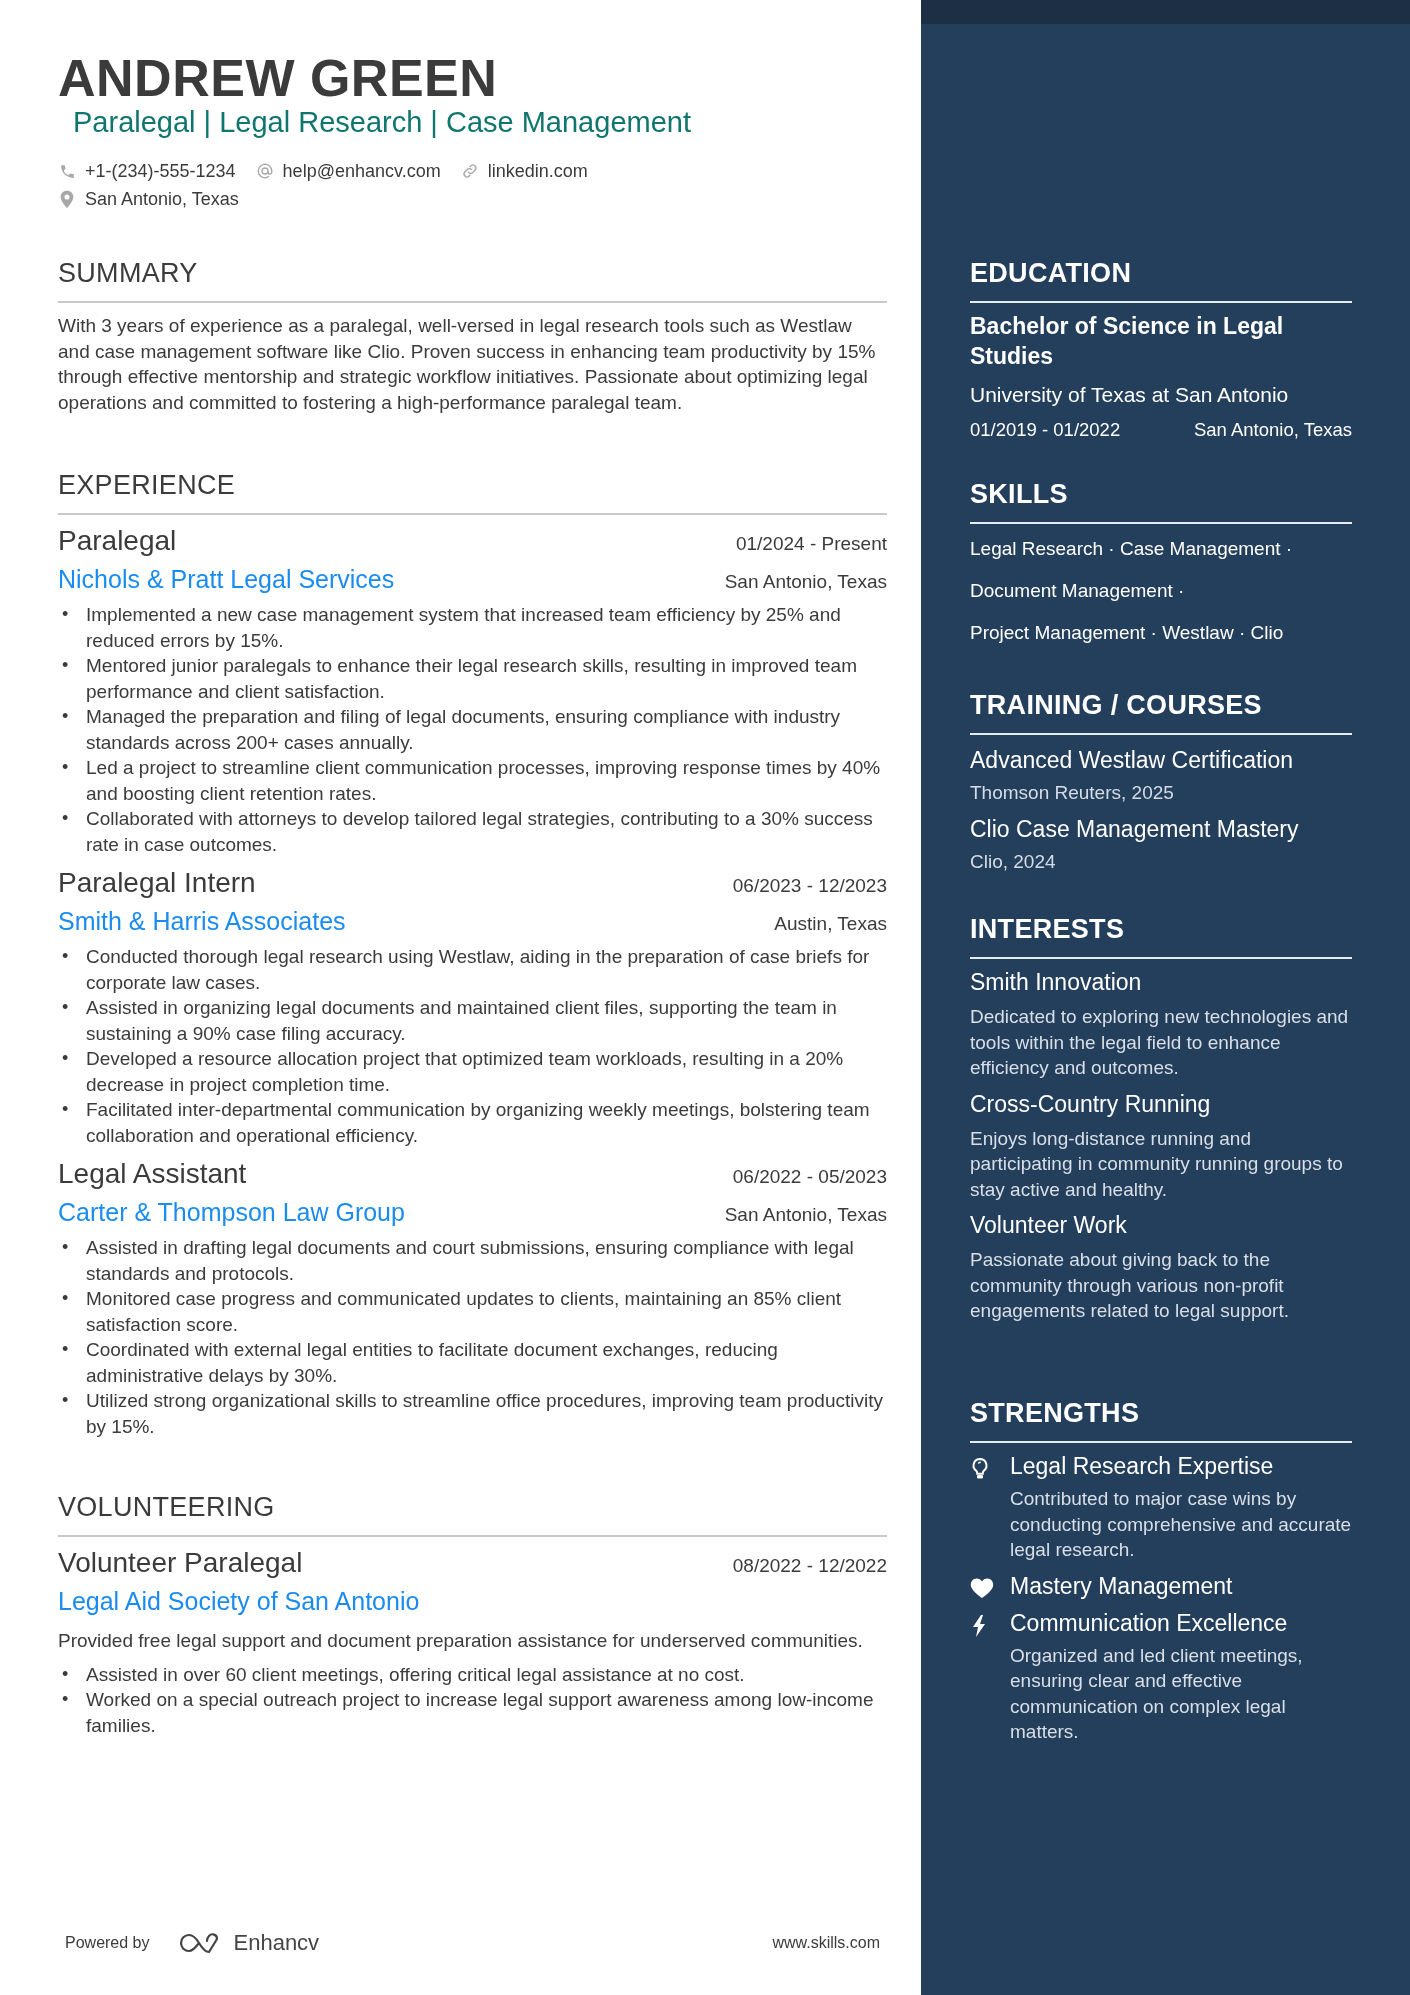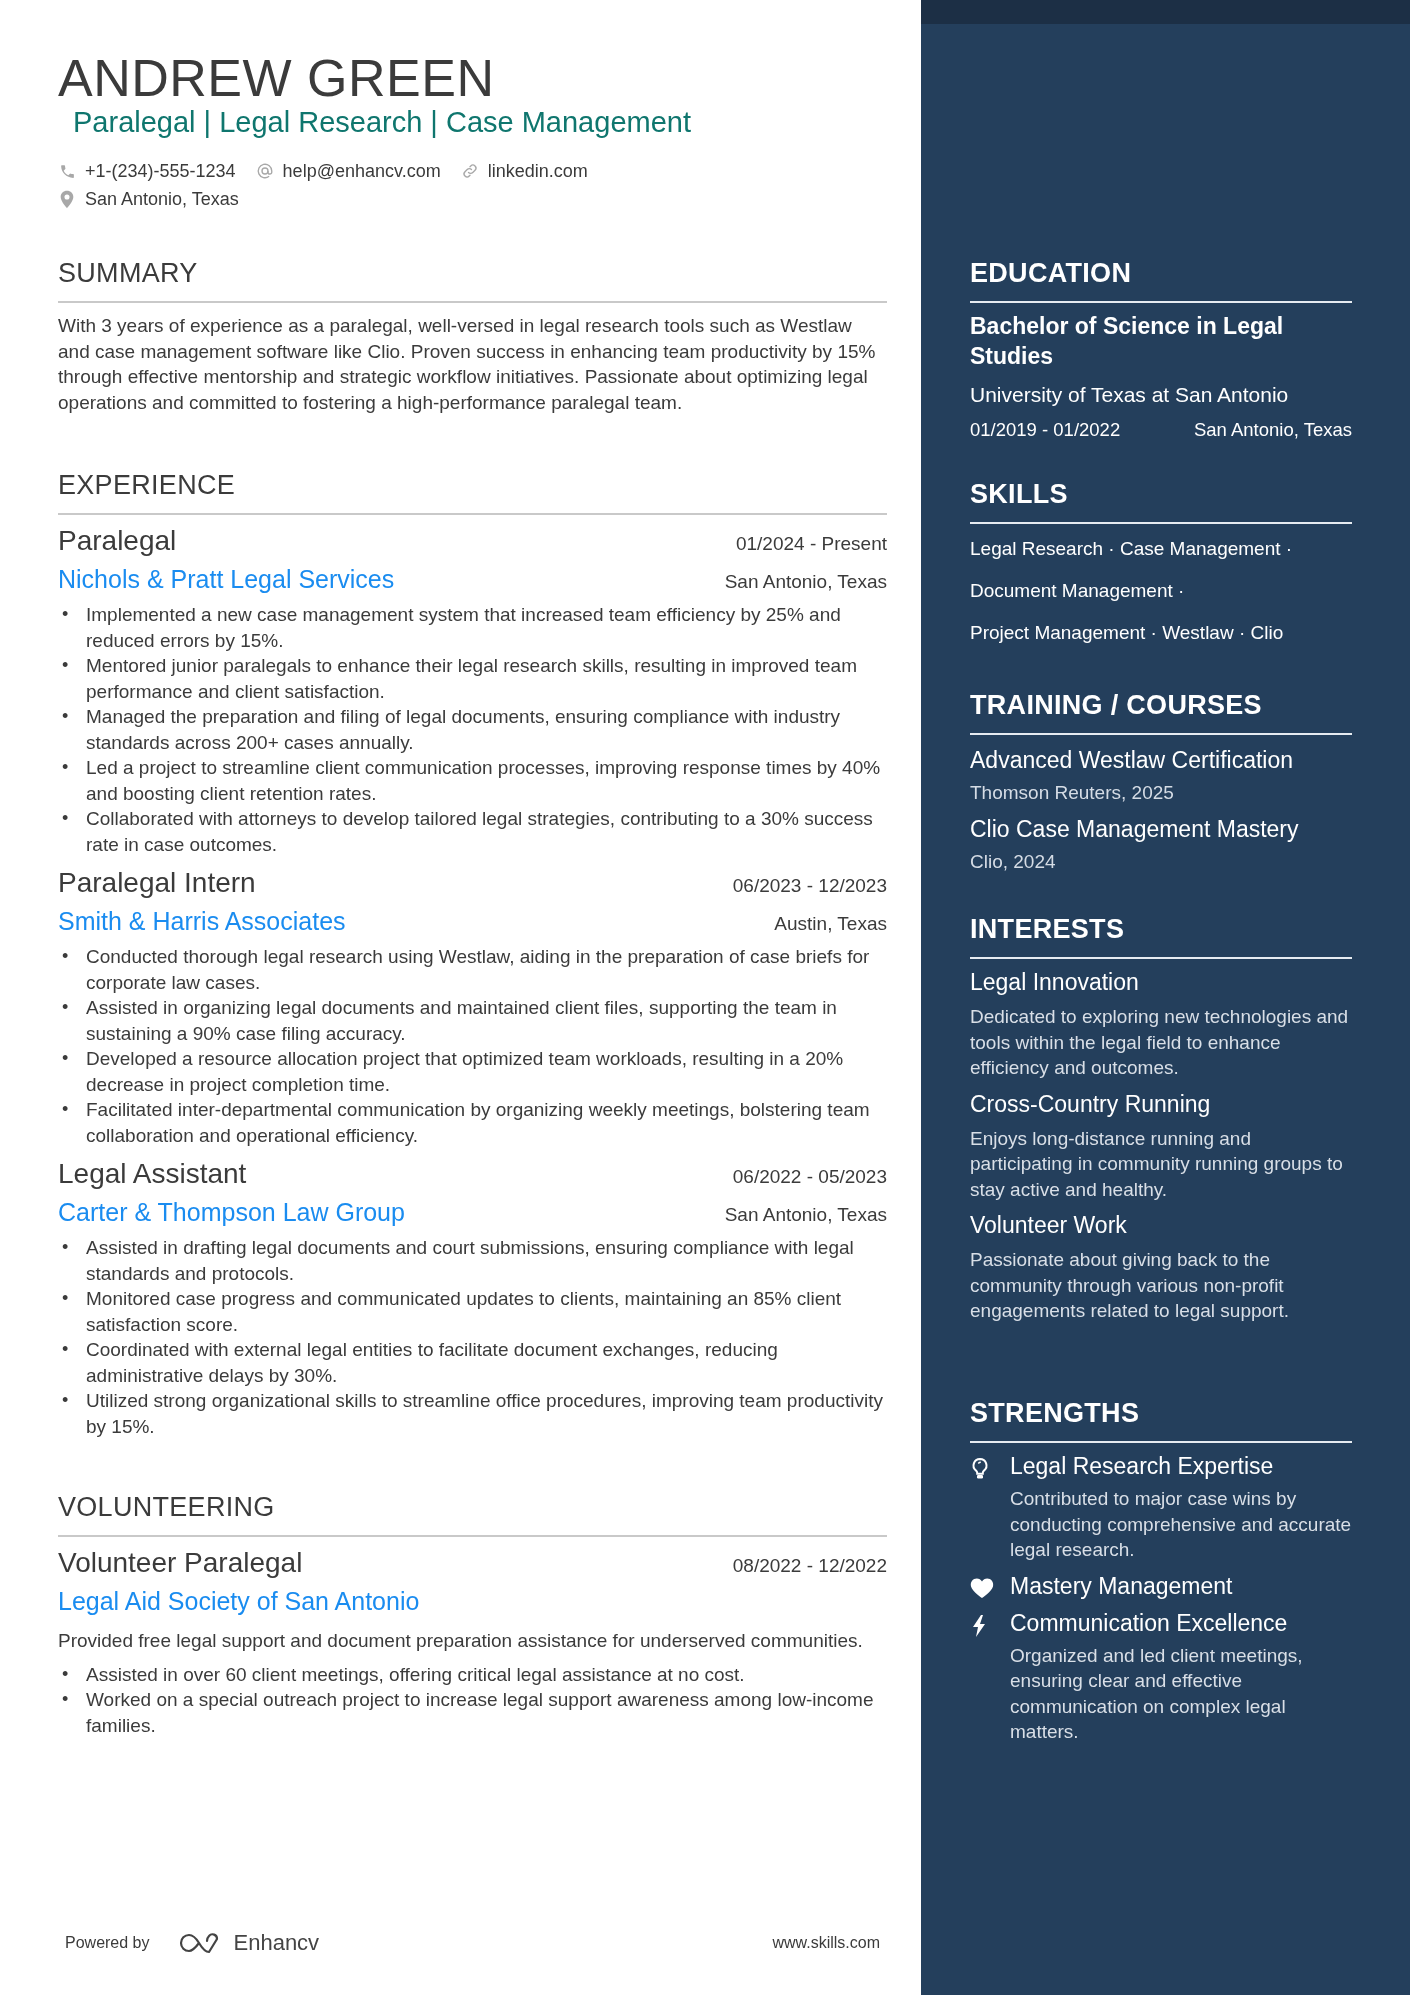--- a/index.html
+++ b/index.html
@@ -4,21 +4,21 @@
   <style>
     * { box-sizing: border-box; margin: 0; padding: 0; }
     html, body { width: 1410px; height: 1995px; background: #ffffff; overflow: hidden; }
     body { font-family: "Liberation Sans", "DejaVu Sans", sans-serif; color: #3b3b3b; position: relative; }
 
     .sidebar { position: absolute; left: 921px; top: 0; width: 489px; height: 1995px; background: #243f5c; }
     .sidebar-strip { position: absolute; left: 0; top: 0; width: 100%; height: 24px; background: #1c2f45; }
 
     .main { position: absolute; left: 58px; top: 0; width: 829px; }
 
-    .name { position: absolute; top: 48px; left: 0; font-size: 52px; font-weight: normal; color: #3b3b3b; letter-spacing: 0.5px; }
+    .name { position: absolute; top: 48px; left: 0; font-size: 52px; font-weight: bold; color: #3b3b3b; letter-spacing: 0.5px; }
     .headline { position: absolute; top: 106px; left: 15px; font-size: 29px; color: #0f766e; white-space: nowrap; }
     .contacts { position: absolute; top: 158px; left: 0; font-size: 18px; color: #3b3b3b; }
     .contact-row { display: flex; align-items: center; height: 26px; margin-bottom: 2px; }
     .contact-item { display: flex; align-items: center; margin-right: 20px; }
     .contact-item .ic { width: 18px; height: 18px; margin-right: 9px; display: inline-flex; align-items: center; justify-content: center; color: #a8a8a8; }
 
     .section-title { font-size: 27px; color: #3b3b3b; letter-spacing: 0.3px; }
     .section-rule { height: 2px; background: #c9c9c9; margin-top: 12px; }
 
     .summary { position: absolute; top: 258px; left: 0; width: 829px; }
@@ -241,21 +241,21 @@
   <div class="section-rule"></div>
   <div class="course-title">Advanced Westlaw Certification</div>
   <div class="course-meta">Thomson Reuters, 2025</div>
   <div class="course-title">Clio Case Management Mastery</div>
   <div class="course-meta">Clio, 2024</div>
 </div>
 
 <div class="side" style="top: 914px;">
   <div class="section-title">INTERESTS</div>
   <div class="section-rule"></div>
-  <div class="int-title">Legal Innovation</div>
+  <div class="int-title">Smith Innovation</div>
   <div class="int-desc">Dedicated to exploring new technologies and tools within the legal field to enhance efficiency and outcomes.</div>
   <div class="int-title">Cross-Country Running</div>
   <div class="int-desc">Enjoys long-distance running and participating in community running groups to stay active and healthy.</div>
   <div class="int-title">Volunteer Work</div>
   <div class="int-desc">Passionate about giving back to the community through various non-profit engagements related to legal support.</div>
 </div>
 
 <div class="side" style="top: 1398px;">
   <div class="section-title">STRENGTHS</div>
   <div class="section-rule"></div>

